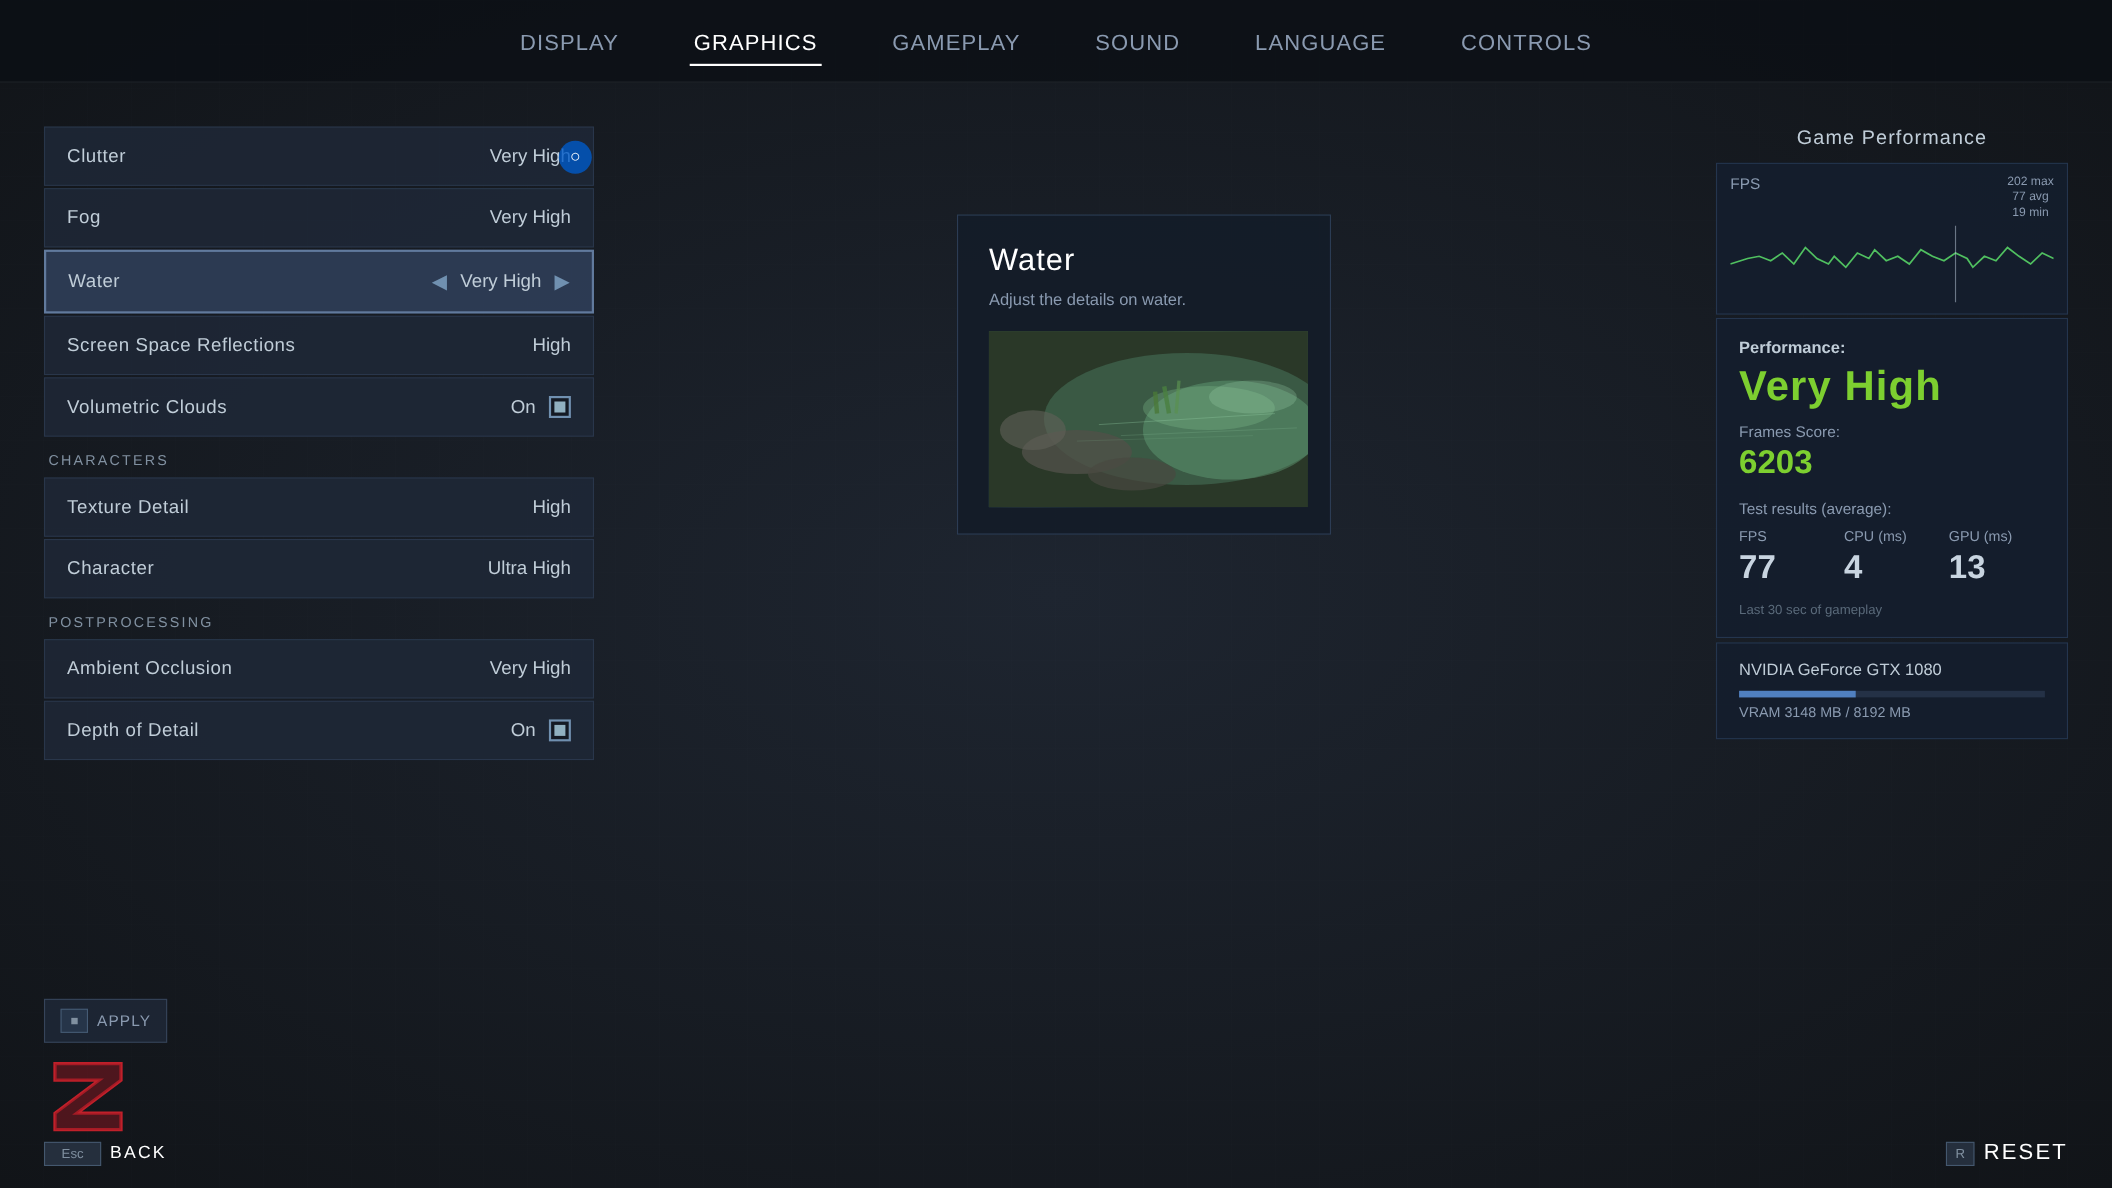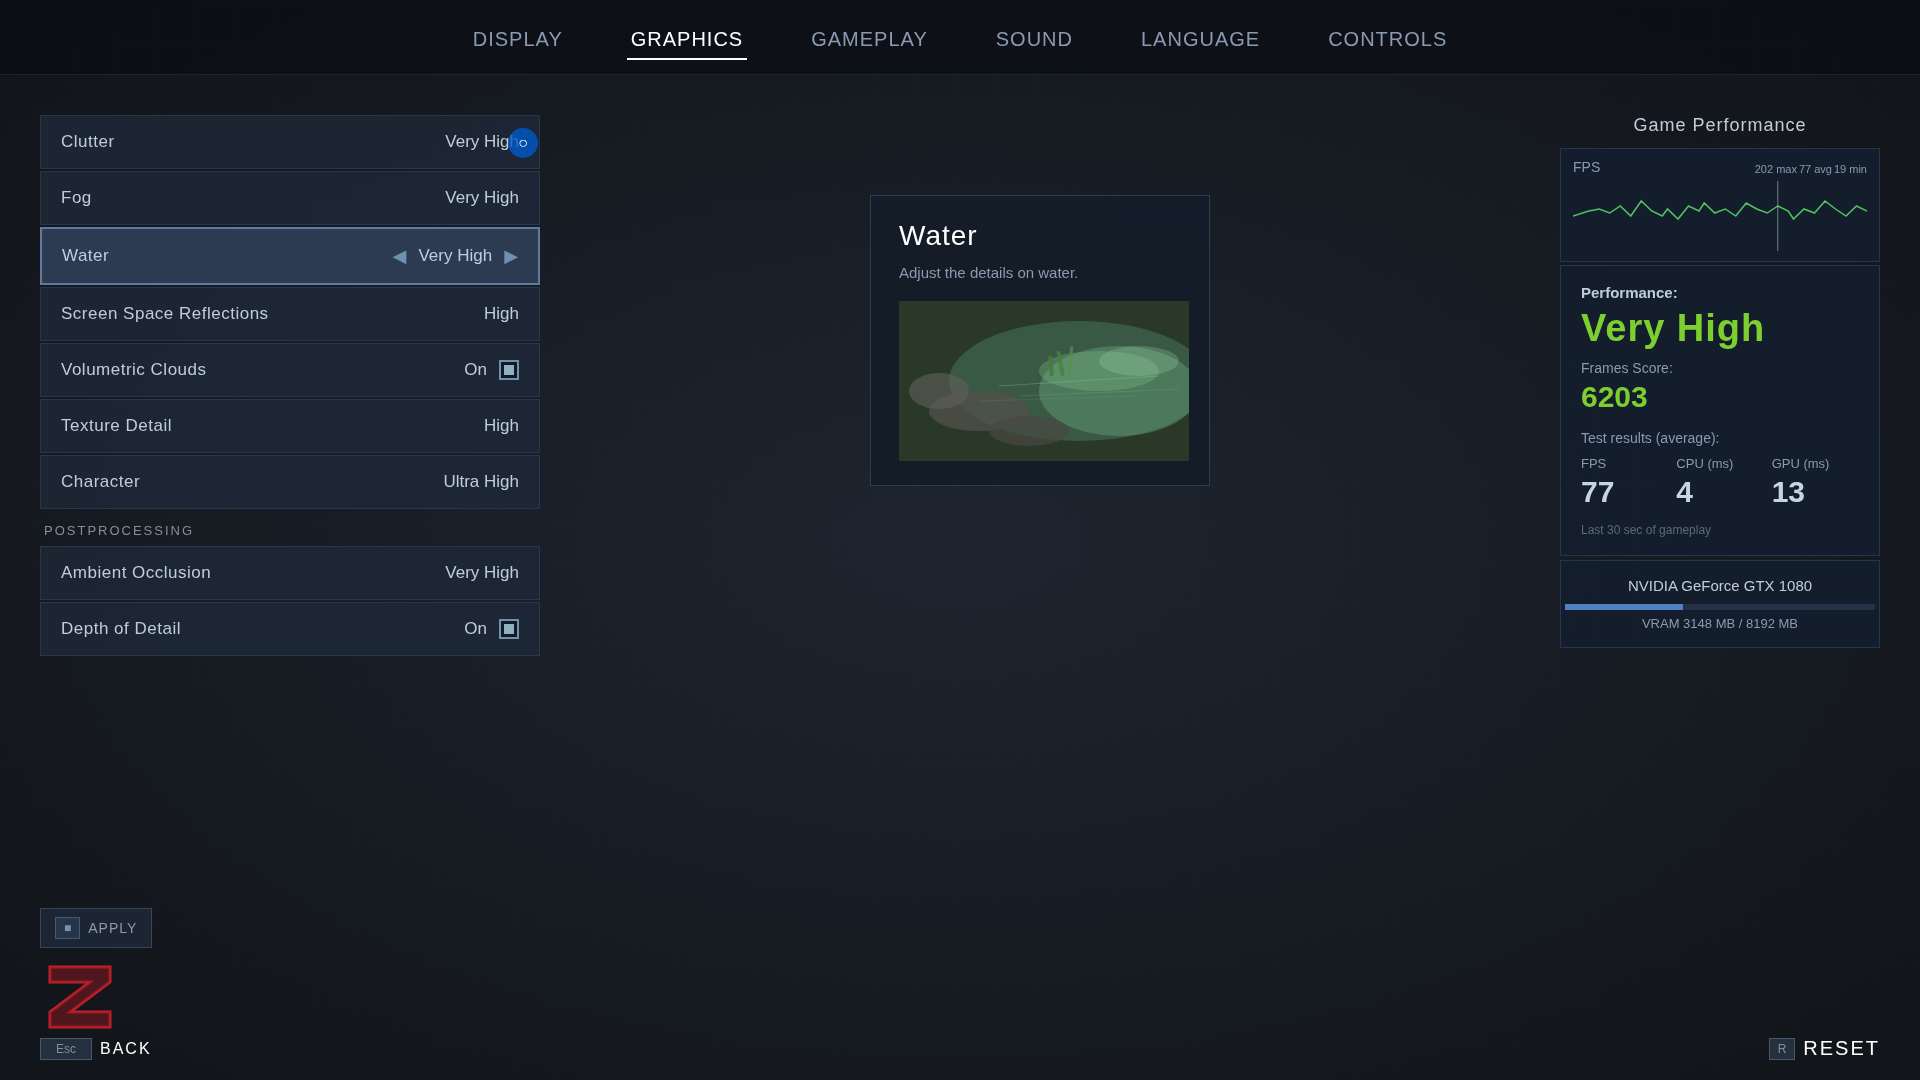--- a/index.html
+++ b/index.html
@@ -254,22 +254,22 @@
       margin-bottom: 6px;
     }
 
     .fps-label {
       font-size: 14px;
       color: #8a9ab0;
     }
 
     .fps-values {
       display: flex;
-      flex-direction: row;
-      align-items: flex-end;
+      flex-direction: column;
+      align-items: center;
       gap: 2px;
     }
 
     .fps-max { font-size: 11px; color: #8a9ab0; }
     .fps-avg { font-size: 11px; color: #8a9ab0; }
     .fps-min { font-size: 11px; color: #8a9ab0; }
 
     .chart-area {
       height: 70px;
       position: relative;
@@ -344,23 +344,22 @@
     .last-gameplay-note {
       font-size: 12px;
       color: #5a6a7a;
       margin-top: 14px;
     }
 
     
     .gpu-container {
       background: rgba(20,30,45,0.9);
       border: 1px solid rgba(60,90,130,0.4);
-      padding: 16px 4px;
+      padding: 16px 20px;
       margin-top: 4px;
-      text-align: center;
     }
 
     .gpu-name {
       font-size: 15px;
       color: #c0cdd8;
       margin-bottom: 10px;
     }
 
     .vram-bar-bg {
       height: 6px;
@@ -537,20 +536,21 @@
         </div>
 
         <div class="setting-row">
           <span class="setting-label">Volumetric Clouds</span>
           <div class="setting-value-container">
             <span class="setting-value">On</span>
             <div class="checkbox-icon checked"></div>
           </div>
         </div>
 
+        <div class="section-header">CHARACTERS</div>
 
         <div class="setting-row">
           <span class="setting-label">Texture Detail</span>
           <div class="setting-value-container">
             <span class="setting-value">High</span>
           </div>
         </div>
 
         <div class="setting-row">
           <span class="setting-label">Character</span>

